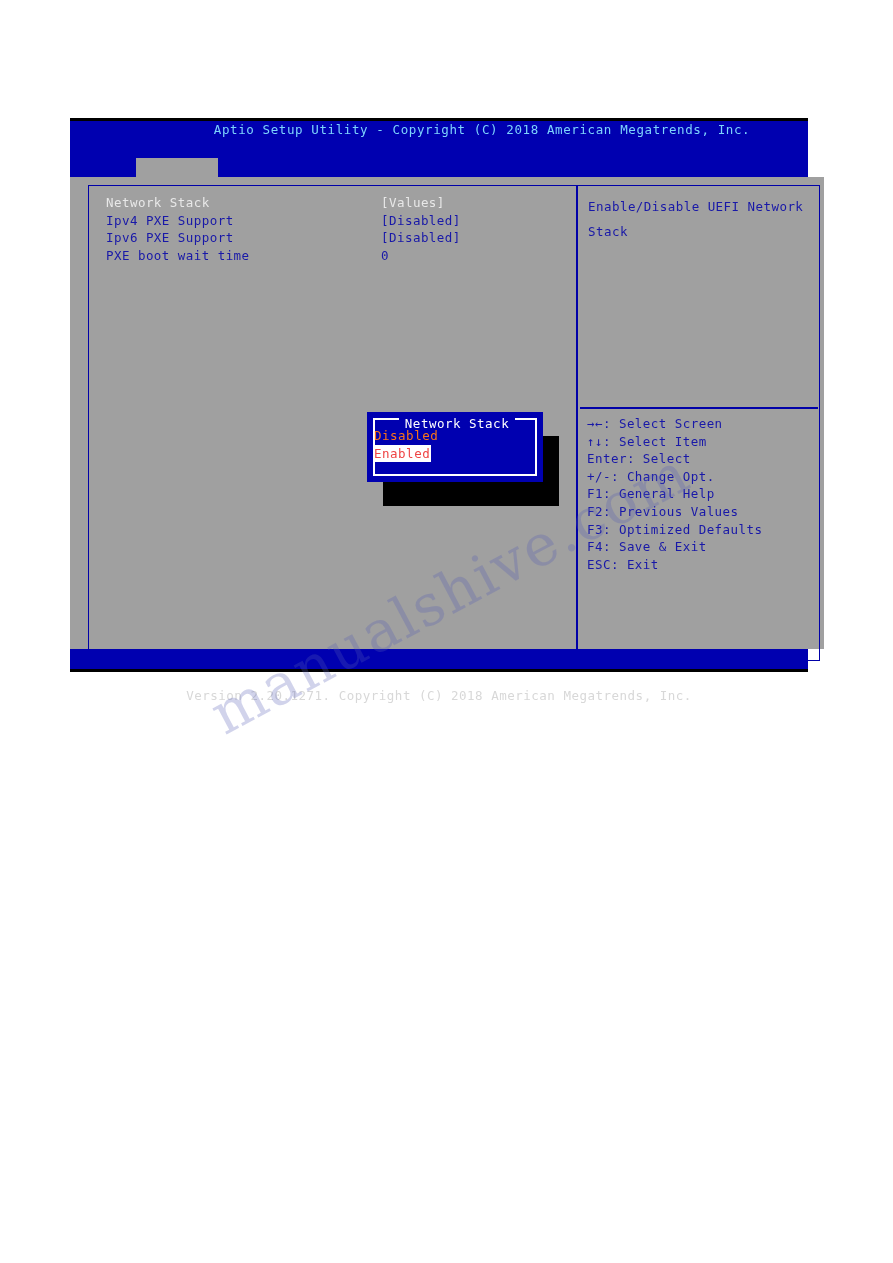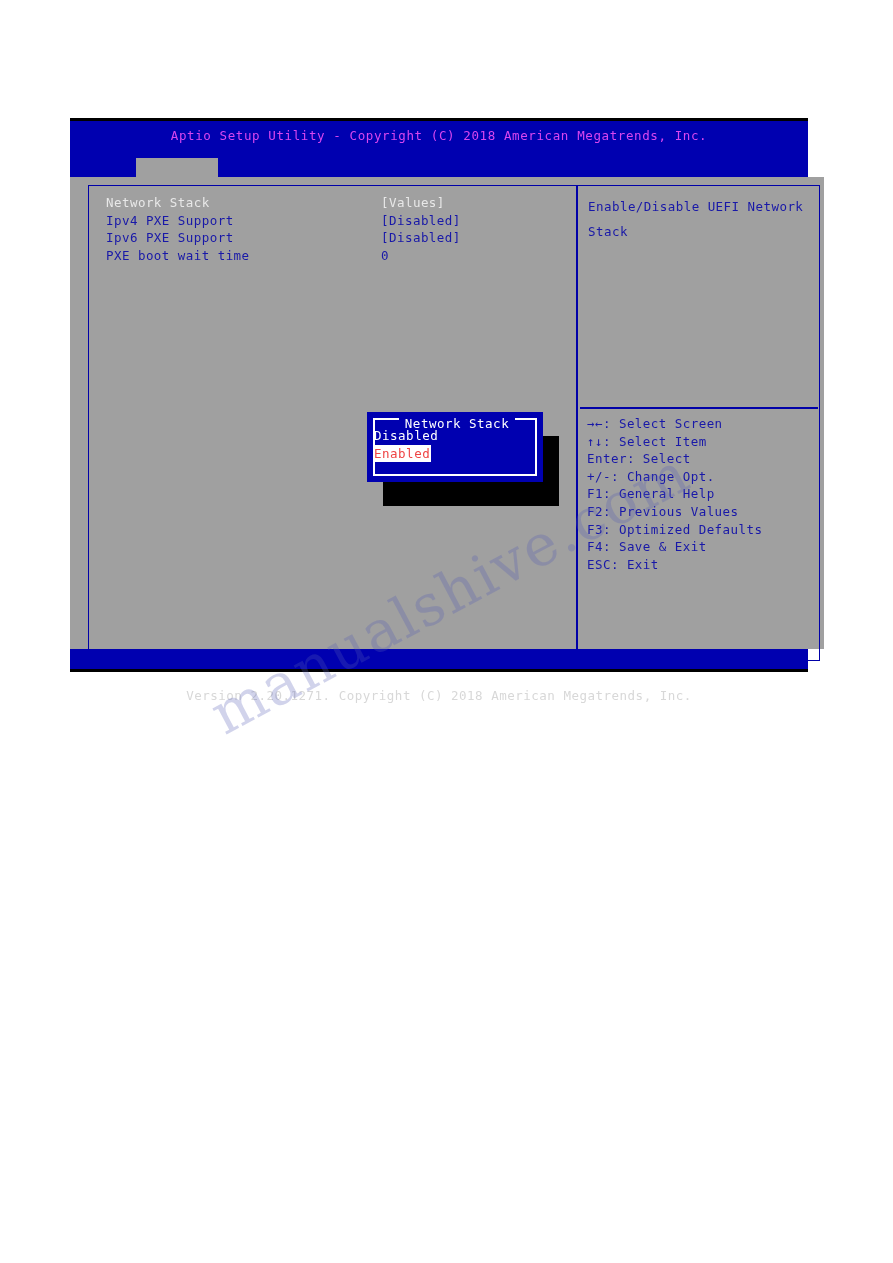--- a/index.html
+++ b/index.html
@@ -59,27 +59,28 @@
   }
 
   .hdr-bar {
     position: absolute;
     left: 0; top: 3px;
     width: 738px; height: 37px;
     background: #0000b0;
   }
   .hdr-title {
     position: absolute;
-    left: 0; top: 7px;
+    left: 0; top: 1px;
     width: 738px;
     text-align: center;
-    color: #d946ef;
+    color: #7dd3fc;
     font-size: 12.5px;
     letter-spacing: 0.6px;
     white-space: nowrap;
+    padding-left: 43px;
   }
 
   .tab-row {
     position: absolute;
     left: 0; top: 40px;
     width: 738px; height: 19px;
     background: #0000b0;
   }
   .tab-advanced {
     position: absolute;
@@ -236,21 +237,21 @@
   .popup-options {
     position: absolute;
     left: 6px; top: 13px;
     width: 150px;
   }
   .popup-opt {
     font-size: 12.5px;
     letter-spacing: 0.5px;
     line-height: 17.5px;
     height: 17.5px;
-    color: #ffffff;
+    color: #f97316;
     white-space: nowrap;
     display: inline-block;
     padding: 0 1px;
   }
   .popup-opt-wrap { height: 17.5px; }
   .popup-opt.selected {
     background: #ffffff;
     color: #ef4444;
   }
 </style>

